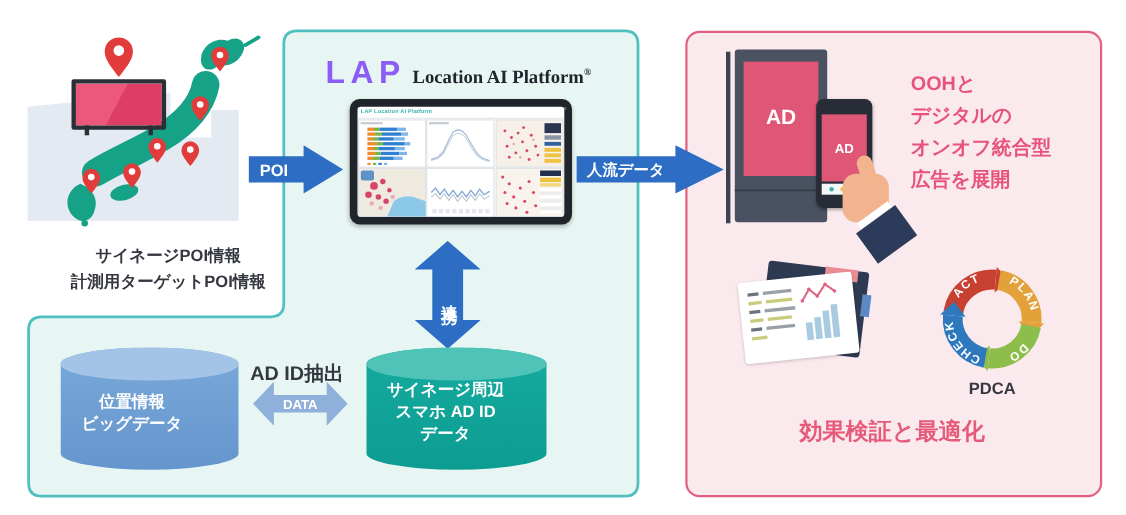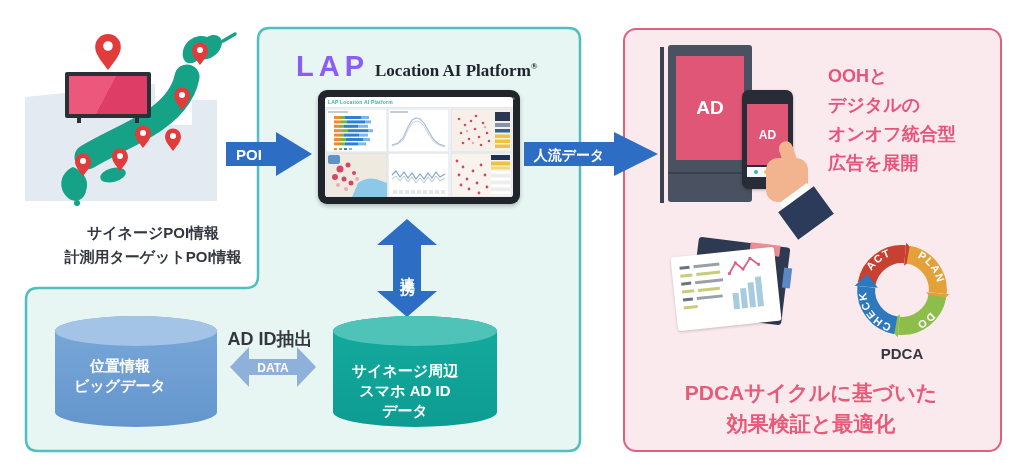--- a/index.html
+++ b/index.html
@@ -30,21 +30,21 @@
   .arrow-text{fill:#ffffff;font-weight:bold;font-family:"Liberation Sans","DejaVu Sans",sans-serif;}
   .renkei-label{position:absolute;left:377px;top:236px;width:60px;height:64px;display:flex;
                 align-items:center;justify-content:center;writing-mode:vertical-rl;text-orientation:upright;
                 color:#fff;font-weight:bold;font-size:15px;letter-spacing:3px;}
   .adid-label{position:absolute;left:220px;top:327px;width:100px;text-align:center;
               color:#34373f;font-weight:bold;font-size:18px;}
   
   .cyl-text{position:absolute;display:flex;flex-direction:column;align-items:center;justify-content:center;
             color:#fff;font-weight:bold;font-size:15px;line-height:20px;text-align:center;}
   .cyl-text.blue{left:55px;top:328px;width:130px;height:96px;}
-  .cyl-text.teal{left:333px;top:342px;width:144px;height:98px;align-items:center;}
+  .cyl-text.teal{left:333px;top:326px;width:144px;height:98px;align-items:center;}
   
   .pink-box{position:absolute;left:623px;top:28px;width:375px;height:420px;background:#fae9ed;
             border:2px solid #e2607f;border-radius:13px;}
   .pole{position:absolute;left:660px;top:47px;width:4px;height:156px;background:#3c424e;}
   .kiosk{position:absolute;left:668px;top:45px;width:84px;height:157px;background:#4a5160;border-radius:3px;}
   .kiosk .scr{position:absolute;left:8px;top:11px;width:68px;height:104px;background:#e05677;
               display:flex;align-items:center;justify-content:center;color:#fff;font-weight:bold;font-size:19px;}
   .kiosk .groove{position:absolute;left:0;bottom:28px;width:84px;height:2px;background:#3a404c;}
   .phone{position:absolute;left:742px;top:90px;width:51px;height:99px;background:#272c36;border-radius:7px;
          box-shadow:0 1px 3px rgba(0,0,0,.3);}
@@ -429,17 +429,16 @@
     <text font-size="12" font-weight="bold" fill="#ffffff" letter-spacing="1.5" text-anchor="middle">
       <textPath href="#arcDO" startOffset="50%">DO</textPath>
     </text>
     <text font-size="12" font-weight="bold" fill="#ffffff" letter-spacing="1.5" text-anchor="middle">
       <textPath href="#arcCHECK" startOffset="50%">CHECK</textPath>
     </text>
   </svg>
   <div class="icon-label pdca-l">PDCA</div>
 
   <div class="pdca-bottom">
-    <div>PDCAサイクルに基づいた</div>
     <div>効果検証と最適化</div>
   </div>
 
 </div>
 
 </body></html>

